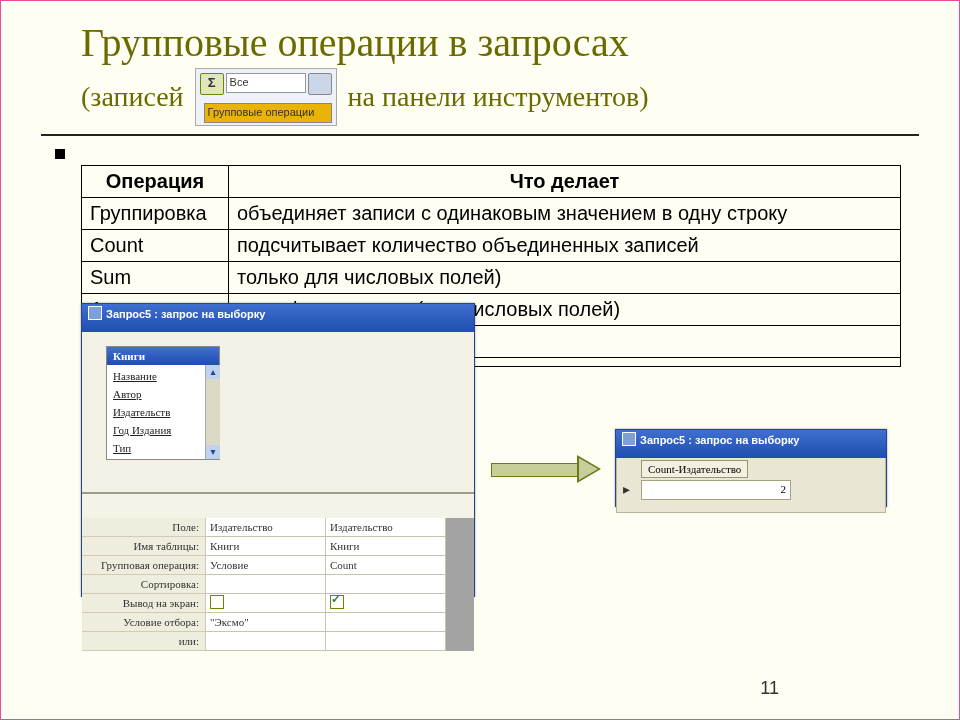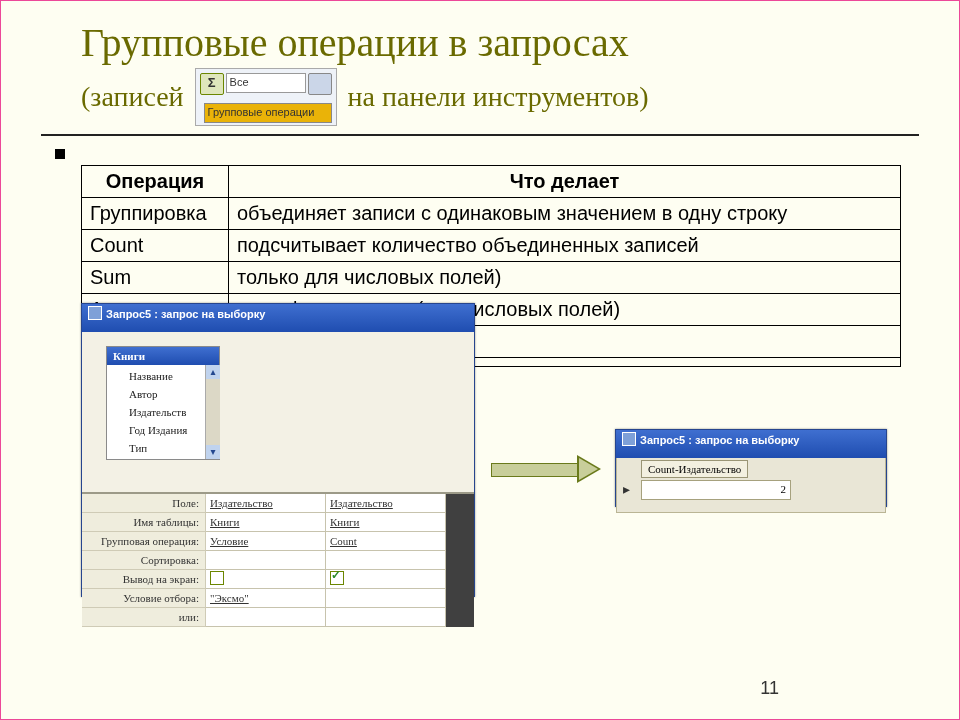--- a/index.html
+++ b/index.html
@@ -177,22 +177,23 @@
     border: 1px solid #8a8a8a;
   }
   .tbl-box-title {
     background: linear-gradient(to bottom, #3f6fd0 0%, #1f4db0 100%);
     color: #fff;
     font: bold 11px/18px Tahoma;
     padding: 0 6px;
   }
   .tbl-box-list {
     font: 11px/16px Tahoma;
-    padding: 2px 20px;
+    padding: 2px 4px;
     color: #222;
+    text-decoration: underline;
   }
   .tbl-box-list div { border-bottom: 0; padding: 1px 2px; }
   .tbl-scroll {
     position: absolute;
     right: -1px;
     top: 18px;
     bottom: 0;
     width: 14px;
     background: #dcd8c6;
     border-left: 1px solid #aaa;
@@ -211,39 +212,39 @@
   .tbl-scroll .down { bottom: 0; }
   .designer hr.split {
     margin: 0;
     border: none;
     border-top: 2px solid #9c9a88;
   }
   .design-grid {
     display: grid;
     grid-template-columns: 124px 120px 120px;
     font: 11px/18px Tahoma;
-    background: #404040;
+    background: #a3a3a3;
+    margin-top: 24px;
   }
   .design-grid .lbl {
     text-align: right;
     padding: 0 6px;
     color: #333;
     border-bottom: 1px solid #cfcbb6;
     border-right: 1px solid #cfcbb6;
     background: #efeddd;
   }
   .design-grid .cell {
     background: #fff;
     border: 1px solid #c7c3ad;
     border-top: none;
     border-left: none;
     padding: 0 4px;
     color: #333;
     height: 18px;
-    text-decoration: underline;
   }
   .chk {
     display: inline-block;
     width: 12px;
     height: 12px;
     border: 1px solid #6b8600;
     background: #fff;
     vertical-align: -2px;
     position: relative;
   }

